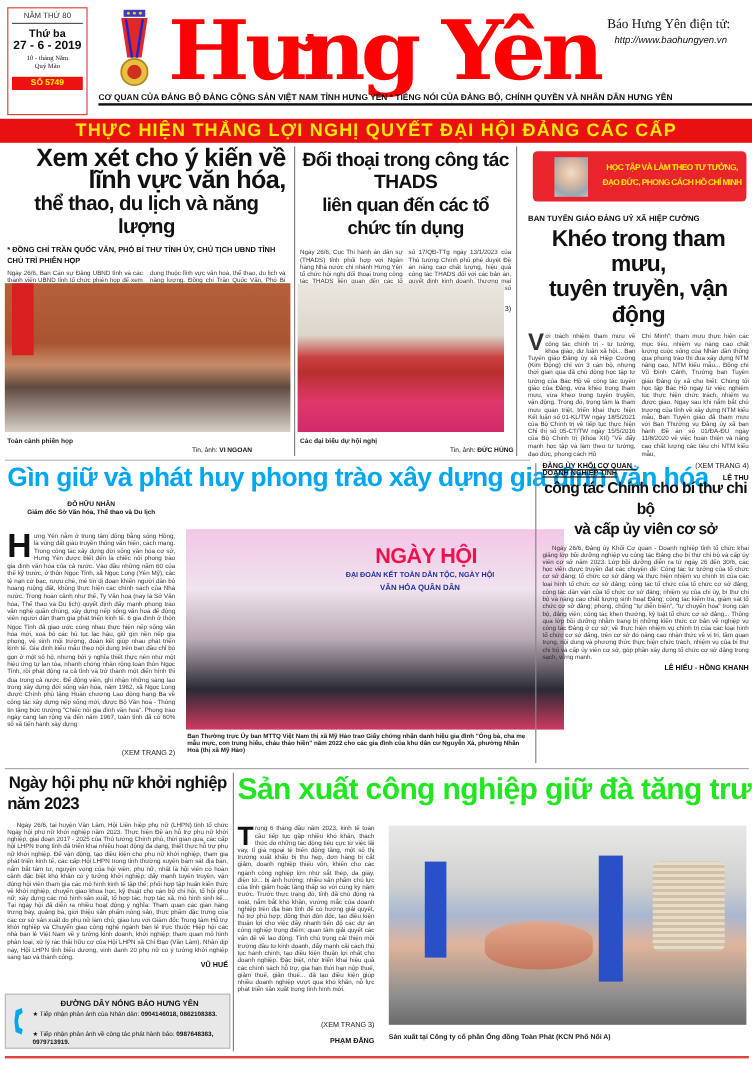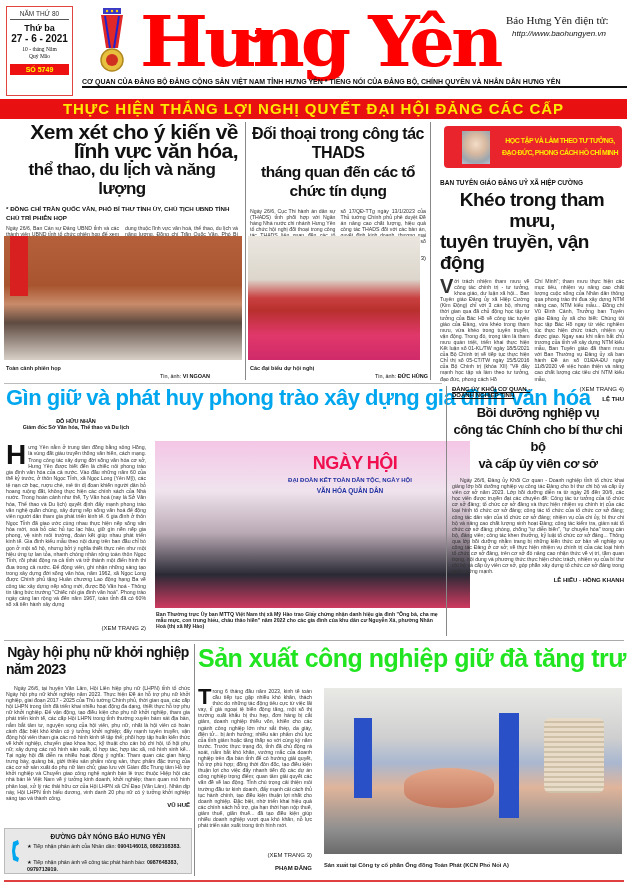--- a/index.html
+++ b/index.html
@@ -30,21 +30,21 @@
 .ph-award{background:linear-gradient(180deg,#f4c6e6 0%,#f0e3ee 30%,#b9a9b4 55%,#2a2a35 80%,#cf3a60 100%)}
 .ph-factory{background:linear-gradient(180deg,#e9e9e6 0%,#cfcfcf 30%,#a9b7d0 45%,#e0b49a 60%,#8f8f8f 85%,#6a6a6a 100%)}
 .ph-ho{background:radial-gradient(circle at 50% 40%,#f3ddc9 0%,#d8b9a0 40%,#9aa6b0 75%,#b5c3cf 100%)}
 </style>
 </head>
 <body>
 
 <div id="datebox" class="abs">
   <div class="yr">NĂM THỨ 80</div>
   <div class="dow">Thứ ba</div>
-  <div class="dt">27 - 6 - 2021</div>
+  <div class="dt">27 - 6 - 2019</div>
   <div class="lunar">10 - tháng Năm</div>
   <div class="lunar" style="margin-top:0">Quý Mão</div>
   <div class="issue">SỐ 5749</div>
 </div>
 
 <div class="abs medal">
   <svg width="40" height="66" viewBox="0 0 40 66">
     <rect x="11" y="0" width="18" height="6" fill="#3a3ac8"></rect>
     <circle cx="15" cy="3" r="1.2" fill="#ffd400"></circle>
       <circle cx="20" cy="3" r="1.2" fill="#ffd400"></circle>
@@ -77,21 +77,21 @@
 <div class="photo ph-room" style="left:4px;top:236px;width:238px;height:124px">
   <div style="position:absolute;left:6px;top:0;width:18px;height:60px;background:#d82020"></div>
 </div>
 <div class="abs cap" style="left:6px;top:365px">Toàn cảnh phiên họp</div>
 <div class="abs" style="left:160px;top:373px;font-size:5.5px"><span>Tin, ảnh:</span> <b>VI NGOAN</b></div>
 
 <div class="vline" style="left:245px;top:122px;height:258px"></div>
 
 <div class="abs" style="left:250px;top:124px;width:176px">
   <div class="cond" style="font-size:16px;line-height:19px;text-align:center">Đối thoại trong công tác THADS</div>
-  <div class="cond" style="font-size:15.5px;line-height:19px;text-align:center">tháng quan đến các tổ chức tín dụng</div>
+  <div class="cond" style="font-size:15.5px;line-height:19px;text-align:center">liên quan đến các tổ chức tín dụng</div>
   <div style="display:flex;gap:5px;margin-top:8px">
     <div class="body-txt" style="flex:1">Ngày 26/6, Cục Thi hành án dân sự (THADS) tỉnh phối hợp với Ngân hàng Nhà nước chi nhánh Hưng Yên tổ chức hội nghị đối thoại trong công tác THADS liên quan đến các tổ chức tín dụng và quán triệt, triển khai Quyết định</div>
     <div class="body-txt" style="flex:1">số 17/QĐ-TTg ngày 13/1/2023 của Thủ tướng Chính phủ phê duyệt Đề án nâng cao chất lượng, hiệu quả công tác THADS đối với các bản án, quyết định kinh doanh, thương mại giai đoạn 2023 - 2028 (Quyết định số 17);</div>
   </div>
   <div class="see" style="margin-top:4px">(XEM TRANG 3)</div>
 </div>
 <div class="photo ph-hall" style="left:248px;top:236px;width:172px;height:124px"></div>
 <div class="abs cap" style="left:250px;top:365px">Các đại biểu dự hội nghị</div>
 <div class="abs" style="left:375px;top:373px;font-size:5.5px"><span>Tin, ảnh:</span> <b>ĐỨC HÙNG</b></div>
 
@@ -99,21 +99,21 @@
 
 <div class="abs" style="left:444px;top:126px;width:178px;height:42px;background:#e9242c;border-radius:4px">
   <div class="photo ph-ho" style="left:18px;top:5px;width:28px;height:33px"></div>
   <div class="cond" style="position:absolute;left:54px;top:9px;width:124px;text-align:center;color:#ffe900;font-size:7px;line-height:11px">HỌC TẬP VÀ LÀM THEO TƯ TƯỞNG,</div>
   <div class="cond" style="position:absolute;left:54px;top:21px;width:124px;text-align:center;color:#ffe900;font-size:7px;line-height:11px">ĐẠO ĐỨC, PHONG CÁCH HỒ CHÍ MINH</div>
 </div>
 
 <div class="abs" style="left:440px;top:179px;width:184px">
   <div style="font-size:6.5px;font-weight:bold">BAN TUYÊN GIÁO ĐẢNG UỶ XÃ HIỆP CƯỜNG</div>
   <div class="cond" style="font-size:19px;line-height:21px;text-align:center;margin-top:3px">Khéo trong tham mưu,</div>
-  <div class="cond" style="font-size:19px;line-height:21px;">tuyên truyền, vận động</div>
+  <div class="cond" style="font-size:19px;line-height:21px;text-align:center">tuyên truyền, vận động</div>
   <div style="display:flex;gap:5px;margin-top:5px">
     <div class="body-txt" style="flex:1"><span style="float:left;font-size:20px;line-height:17px;font-weight:bold;margin-right:1px">V</span><span>ới trách nhiệm tham mưu về công tác chính trị - tư tưởng, khoa giáo, dư luận xã hội... Ban Tuyên giáo Đảng ủy xã Hiệp Cường (Kim Động) chỉ với 3 cán bộ, nhưng thời gian qua đã chủ động học tập tư tưởng của Bác Hồ về công tác tuyên giáo của Đảng, vừa khéo trong tham mưu, vừa khéo trong tuyên truyền, vận động. Trong đó, trọng tâm là tham mưu quán triệt, triển khai thực hiện Kết luận số 01-KL/TW ngày 18/5/2021 của Bộ Chính trị về tiếp tục thực hiện Chỉ thị số 05-CT/TW ngày 15/5/2016 của Bộ Chính trị (khóa XII) "Về đẩy mạnh học tập và làm theo tư tưởng, đạo đức, phong cách Hồ</span></div>
     <div class="body-txt" style="flex:1">Chí Minh"; tham mưu thực hiện các mục tiêu, nhiệm vụ nâng cao chất lượng cuộc sống của Nhân dân thông qua phong trào thi đua xây dựng NTM nâng cao, NTM kiểu mẫu... Đồng chí Vũ Đình Cảnh, Trưởng ban Tuyên giáo Đảng ủy xã cho biết: Chúng tôi học tập Bác Hồ ngay từ việc nghiêm túc thực hiện chức trách, nhiệm vụ được giao. Ngay sau khi nắm bắt chủ trương của tỉnh về xây dựng NTM kiểu mẫu, Ban Tuyên giáo đã tham mưu với Ban Thường vụ Đảng ủy xã ban hành Đề án số 01/ĐA-ĐU ngày 11/8/2020 về việc hoàn thiện và nâng cao chất lượng các tiêu chí NTM kiểu mẫu,</div>
   </div>
   <div class="see" style="margin-top:4px">(XEM TRANG 4)</div>
   <div style="font-size:6px;font-weight:bold;text-align:right;margin-top:4px">LỆ THU</div>
 </div>
 
 <div class="hline" style="left:4px;top:383px;width:438px;background:#bbb"></div>
 
@@ -130,21 +130,20 @@
   <div style="position:absolute;left:95px;top:36px;width:200px;text-align:center;color:#2030a0;font-size:6px;font-weight:bold">ĐẠI ĐOÀN KẾT TOÀN DÂN TỘC, NGÀY HỘI</div>
   <div style="position:absolute;left:95px;top:46px;width:200px;text-align:center;color:#2030a0;font-size:6.5px;font-weight:bold">VĂN HÓA QUÂN DÂN</div>
 </div>
 <div class="abs" style="left:156px;top:611px;width:284px;font-size:5.2px;line-height:6.2px;font-weight:bold;color:#222">Ban Thường trực Ủy ban MTTQ Việt Nam thị xã Mỹ Hào trao Giấy chứng nhận danh hiệu gia đình "Ông bà, cha mẹ mẫu mực, con trung hiếu, cháu thảo hiền" năm 2022 cho các gia đình của khu dân cư Nguyễn Xá, phường Nhân Hoà (thị xã Mỹ Hào)</div>
 
 <div class="vline" style="left:446px;top:386px;height:250px"></div>
 
 <div class="abs" style="left:452px;top:386px;width:172px">
   <div style="font-size:6px;font-weight:bold;text-decoration:underline">ĐẢNG ỦY KHỐI CƠ QUAN -</div>
   <div style="font-size:6px;font-weight:bold;text-decoration:underline">DOANH NGHIỆP TỈNH</div>
-  <div class="cond" style="font-size:13px;line-height:17px;text-align:center;margin-top:6px">Bồi dưỡng nghiệp vụ</div>
   <div class="cond" style="font-size:13px;line-height:17px;text-align:center">công tác Chính cho bí thư chi bộ</div>
   <div class="cond" style="font-size:13px;line-height:17px;text-align:center">và cấp ủy viên cơ sở</div>
   <div class="body-txt" style="margin-top:5px;text-indent:8px;line-height:6.1px">Ngày 26/6, Đảng ủy Khối Cơ quan - Doanh nghiệp tỉnh tổ chức khai giảng lớp bồi dưỡng nghiệp vụ công tác Đảng cho bí thư chi bộ và cấp ủy viên cơ sở năm 2023. Lớp bồi dưỡng diễn ra từ ngày 26 đến 30/6, các học viên được truyền đạt các chuyên đề: Công tác tư tưởng của tổ chức cơ sở đảng; tổ chức cơ sở đảng và thực hiện nhiệm vụ chính trị của các loại hình tổ chức cơ sở đảng; công tác tổ chức của tổ chức cơ sở đảng; công tác dân vận của tổ chức cơ sở đảng; nhiệm vụ của chi ủy, bí thư chi bộ và nâng cao chất lượng sinh hoạt Đảng; công tác kiểm tra, giám sát tổ chức cơ sở đảng; phòng, chống "tự diễn biến", "tự chuyển hóa" trong cán bộ, đảng viên; công tác khen thưởng, kỷ luật tổ chức cơ sở đảng... Thông qua lớp bồi dưỡng nhằm trang bị những kiến thức cơ bản về nghiệp vụ công tác Đảng ở cơ sở; về thực hiện nhiệm vụ chính trị của các loại hình tổ chức cơ sở đảng, trên cơ sở đó nâng cao nhận thức về vị trí, tầm quan trọng, nội dung và phương thức thực hiện chức trách, nhiệm vụ của bí thư chi bộ và cấp ủy viên cơ sở, góp phần xây dựng tổ chức cơ sở đảng trong sạch, vững mạnh.</div>
   <div style="font-size:6px;font-weight:bold;text-align:right;margin-top:2px">LÊ HIẾU - HỒNG KHANH</div>
 </div>
 
 <div class="hline" style="left:4px;top:640px;width:620px;background:#aaa"></div>
 
 <div class="abs" style="left:6px;top:644px;width:184px">
   <div class="cond" style="font-size:14px;line-height:17px;text-align:center">Ngày hội phụ nữ khởi nghiệp</div>

